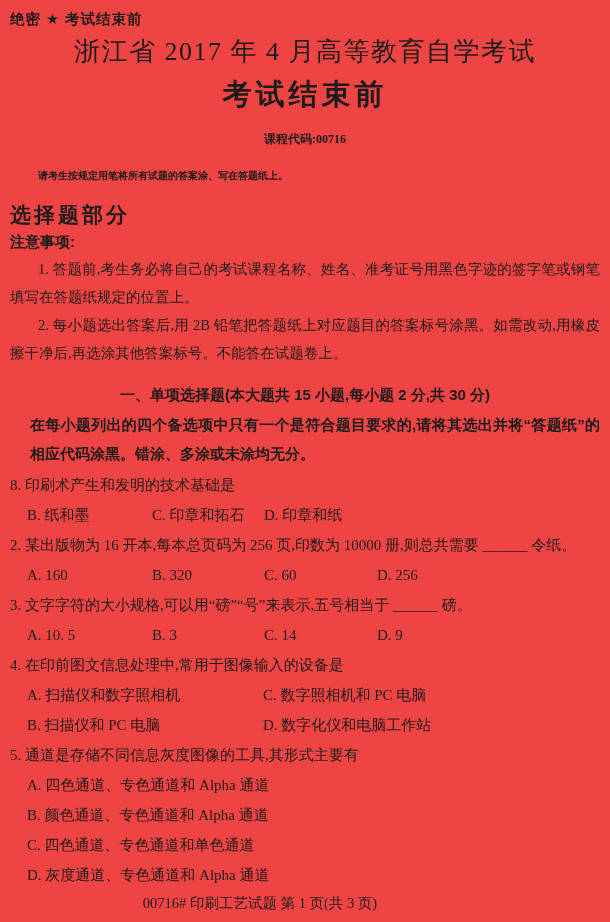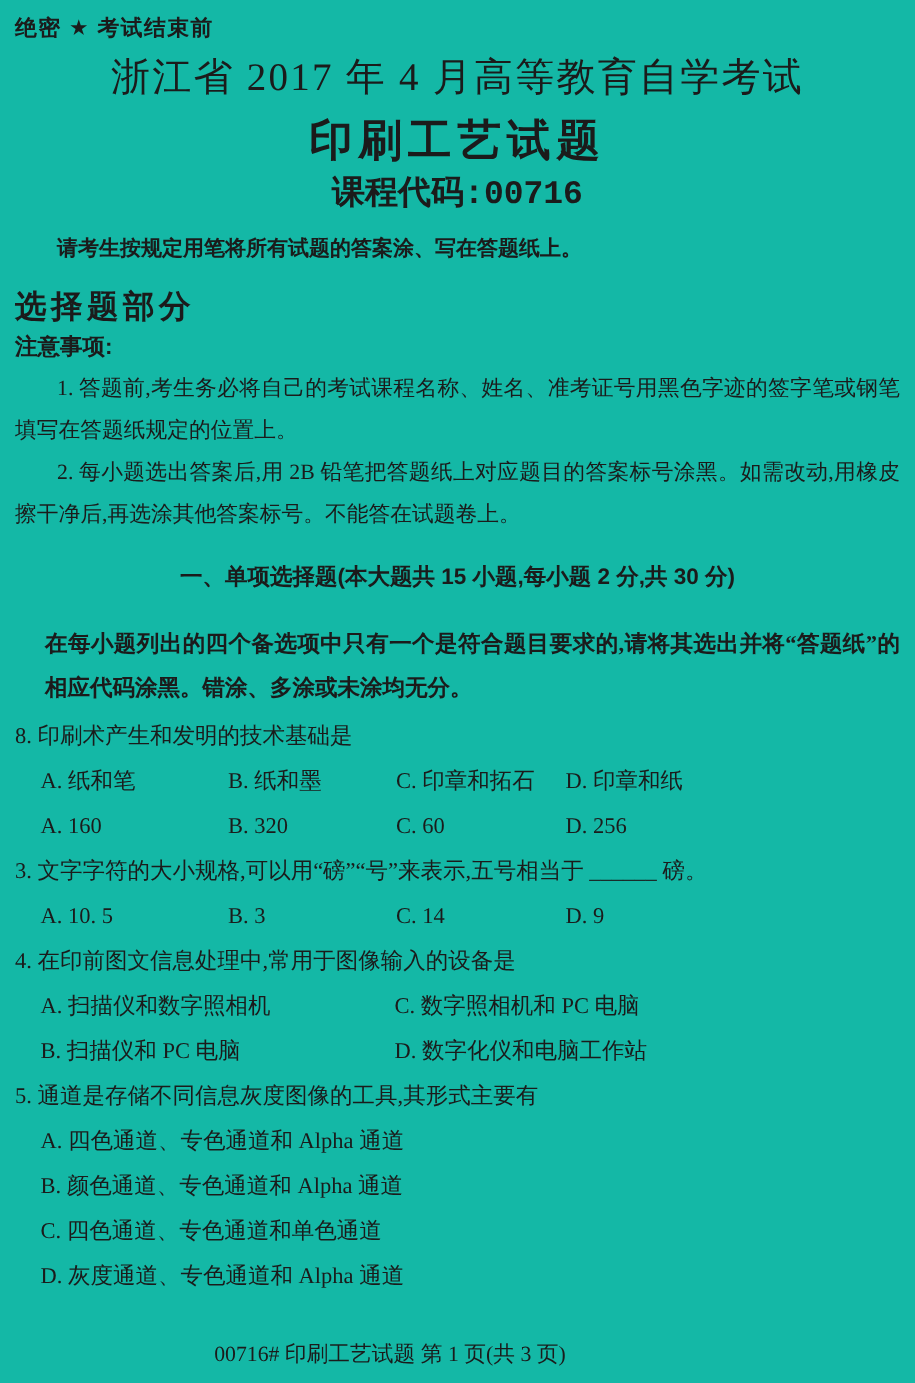--- a/index.html
+++ b/index.html
@@ -6,21 +6,21 @@
     margin: 0;
     padding: 0;
     background: #ffffff;
   }
   .page {
     position: relative;
     width: 610px;
     height: 922px;
     box-sizing: border-box;
     padding: 0 10px;
-    background: #14b8a6;
+    background: #ef4444;
     color: #1b1b1b;
     overflow: hidden;
     font-family: "Liberation Serif", "DejaVu Serif", serif;
   }
   .security {
     margin-top: 11px;
     font-family: "Liberation Sans", "DejaVu Sans", sans-serif;
     font-weight: bold;
     font-size: 14.5px;
     line-height: 17px;
@@ -37,32 +37,32 @@
   .title2 {
     margin: 12px 0 0 0;
     text-align: center;
     font-family: "Liberation Sans", "DejaVu Sans", sans-serif;
     font-weight: bold;
     font-size: 29px;
     line-height: 34px;
     letter-spacing: 4px;
   }
   .course {
-    margin-top: 8px;
-    text-align: center;
-    font-family: Liberation Mono, monospace;
-    font-weight: bold;
-    font-size: 22px;
+    margin-top: 18px;
+    text-align: center;
+    font-family: Liberation Serif, serif;
+    font-weight: bold;
+    font-size: 12px;
     line-height: 21px;
   }
   .notice {
     margin: 16px 0 0 28px;
     font-family: "Liberation Sans", "DejaVu Sans", sans-serif;
     font-weight: bold;
-    font-size: 14px;
+    font-size: 10px;
     line-height: 19px;
   }
   .sec-title {
     margin: 17px 0 0 0;
     text-align: left;
     font-family: "Liberation Sans", "DejaVu Sans", sans-serif;
     font-weight: bold;
     font-size: 21px;
     line-height: 26px;
     letter-spacing: 3px;
@@ -86,23 +86,23 @@
   }
   .sec1-head {
     margin-top: 18px;
     font-family: "Liberation Sans", "DejaVu Sans", sans-serif;
     font-weight: bold;
     font-size: 15px;
     line-height: 19px;
     text-align: center;
   }
   .sec1-instr {
-    margin: 22px 0 0 0;
+    margin: 6px 0 0 0;
     padding-left: 20px;
-    font-family: Liberation Serif, serif;
+    font-family: Liberation Sans, sans-serif;
     font-weight: bold;
     font-size: 15px;
     line-height: 29px;
     text-align: justify;
   }
   .questions {
     margin-top: 2px;
     font-size: 15px;
     line-height: 30px;
   }
@@ -139,21 +139,21 @@
 </style>
 </head>
 <body>
 
 <div class="page">
 
   <div class="security">绝密 ★ 考试结束前</div>
 
   <h1 class="title1">浙江省 2017 年 4 月高等教育自学考试</h1>
 
-  <h2 class="title2">印刷工艺试题</h2>
+  <h2 class="title2">考试结束前</h2>
 
   <div class="course">课程代码:00716</div>
 
   <p class="notice">请考生按规定用笔将所有试题的答案涂、写在答题纸上。</p>
 
   <h3 class="sec-title">选择题部分</h3>
 
   <div class="notes-head">注意事项:</div>
 
   <div class="notes-list">
@@ -162,27 +162,27 @@
     </div>
 
   <div class="sec1-head">一、单项选择题(本大题共 15 小题,每小题 2 分,共 30 分)</div>
 
   <p class="sec1-instr">在每小题列出的四个备选项中只有一个是符合题目要求的,请将其选出并将“答题纸”的相应代码涂黑。错涂、多涂或未涂均无分。</p>
 
   <div class="questions">
       <div class="question">
         <div class="q-stem">8. 印刷术产生和发明的技术基础是</div>
         <div class="q-options layout-row4">
-          <span class="q-option">A. 纸和笔</span>
           <span class="q-option">B. 纸和墨</span>
           <span class="q-option">C. 印章和拓石</span>
           <span class="q-option">D. 印章和纸</span>
         </div>
       </div>
       <div class="question">
+        <div class="q-stem">2. 某出版物为 16 开本,每本总页码为 256 页,印数为 10000 册,则总共需要 ______ 令纸。</div>
         <div class="q-options layout-row4">
           <span class="q-option">A. 160</span>
           <span class="q-option">B. 320</span>
           <span class="q-option">C. 60</span>
           <span class="q-option">D. 256</span>
         </div>
       </div>
       <div class="question">
         <div class="q-stem">3. 文字字符的大小规格,可以用“磅”“号”来表示,五号相当于 ______ 磅。</div>
         <div class="q-options layout-row4">

